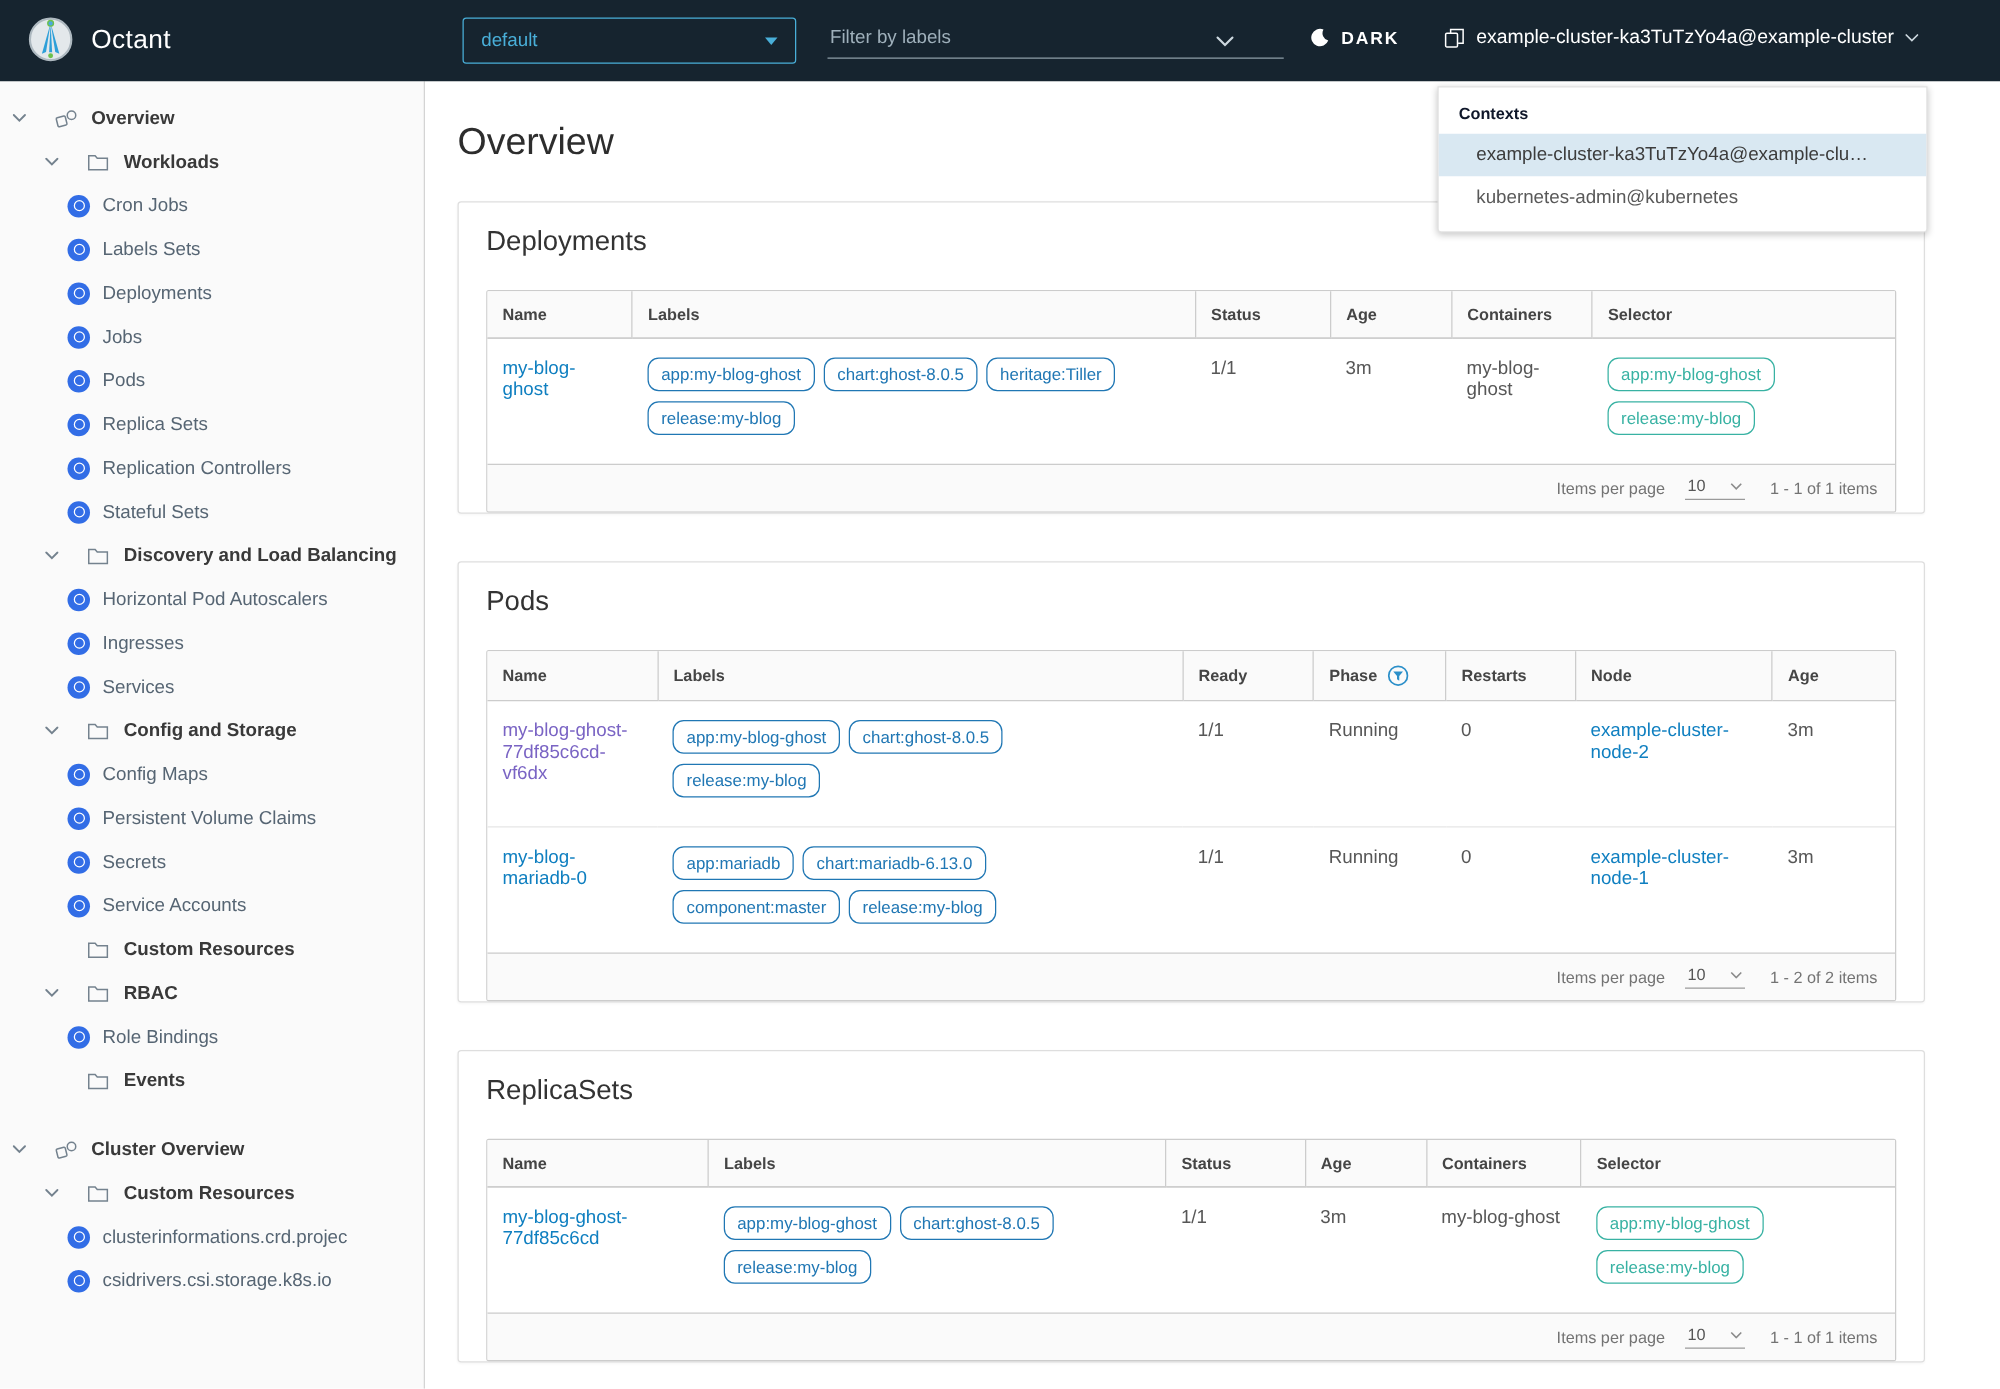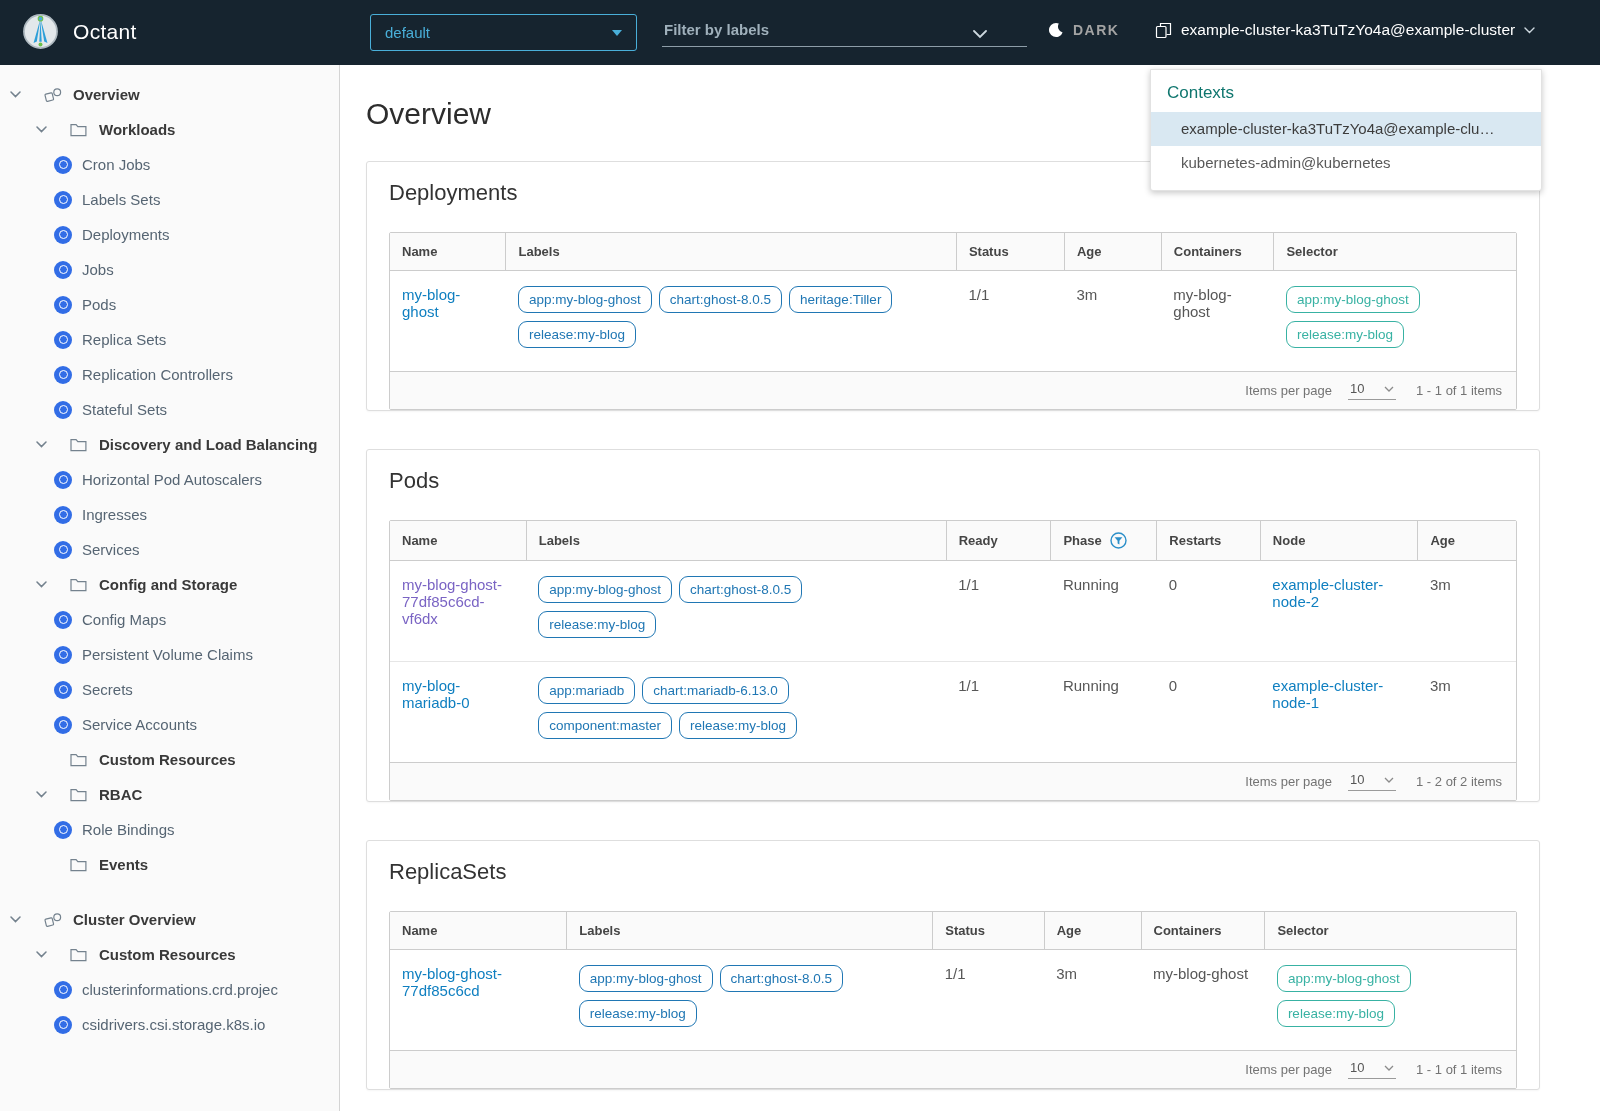--- a/index.html
+++ b/index.html
@@ -11,32 +11,32 @@
   .brand { position:absolute; left:22px; top:13px; display:flex; align-items:center; gap:14px;
     color:#fff; font-size:21px; letter-spacing:.3px; }
   .ns-select { position:absolute; left:370px; top:14px; width:267px; height:37px;
     border:1px solid var(--accent); border-radius:3px; color:var(--accent); font-size:15px;
     display:flex; align-items:center; justify-content:space-between; padding:0 14px; cursor:pointer; }
   .ns-caret { width:0; height:0; border-left:5px solid transparent; border-right:5px solid transparent;
     border-top:6px solid var(--accent); }
   .filter-wrap { position:absolute; left:662px; top:17px; width:365px; height:30px;
     border-bottom:1px solid #8d9da8; }
   .filter-wrap input { background:transparent; border:none; outline:none; width:295px;
-    font-size:15px; color:#bef264; padding:4px 0 0 2px; font-family:"Liberation Sans",sans-serif;font-weight:bold; }
+    font-size:15px; color:#bef264; padding:4px 0 0 2px; font-family:"Liberation Sans",sans-serif; }
   .filter-wrap input::placeholder { color:#9fb0bb; }
   .filter-chev { position:absolute; right:40px; top:8px; }
   .dark-toggle { position:absolute; left:1048px; top:22px; display:flex; align-items:center; gap:9px;
-    color:#a3a3a3; font-size:14px; font-weight:700; letter-spacing:1.5px; cursor:pointer; }
+    color:#ffffff; font-size:14px; font-weight:700; letter-spacing:1.5px; cursor:pointer; }
   .context-btn { position:absolute; left:1155px; top:21px; display:flex; align-items:center; gap:9px;
     color:#fff; font-size:15.5px; cursor:pointer; }
 
   
   .ctx-dd { position:absolute; left:1150px; top:69px; width:392px; background:#fff; z-index:60;
     border:1px solid #e2e2e2; border-radius:0 0 3px 3px; box-shadow:0 2px 6px rgba(0,0,0,.22); padding-bottom:10px; }
-  .ctx-dd .ctx-title { font-size:17px; font-weight:400; color:#0f766e; padding:13px 16px 9px; }
+  .ctx-dd .ctx-title { font-size:13px; font-weight:700; color:#0f172a; padding:13px 16px 9px; }
   .ctx-item { height:34px; line-height:34px; padding:0 12px 0 30px; font-size:15px; color:#595959;
     white-space:nowrap; overflow:hidden; cursor:pointer; }
   .ctx-item.selected { background:var(--selected-bg); color:#3c3c3c; }
 
   
   .shell { display:flex; height:1046px; }
   .side { width:340px; min-width:340px; background:#fafafa; border-right:1px solid #d4d4d4;
     padding-top:12px; overflow:hidden; }
   .srow { height:35px; display:flex; align-items:center; font-size:15px; color:#566573;
     white-space:nowrap; overflow:hidden; cursor:pointer; }

